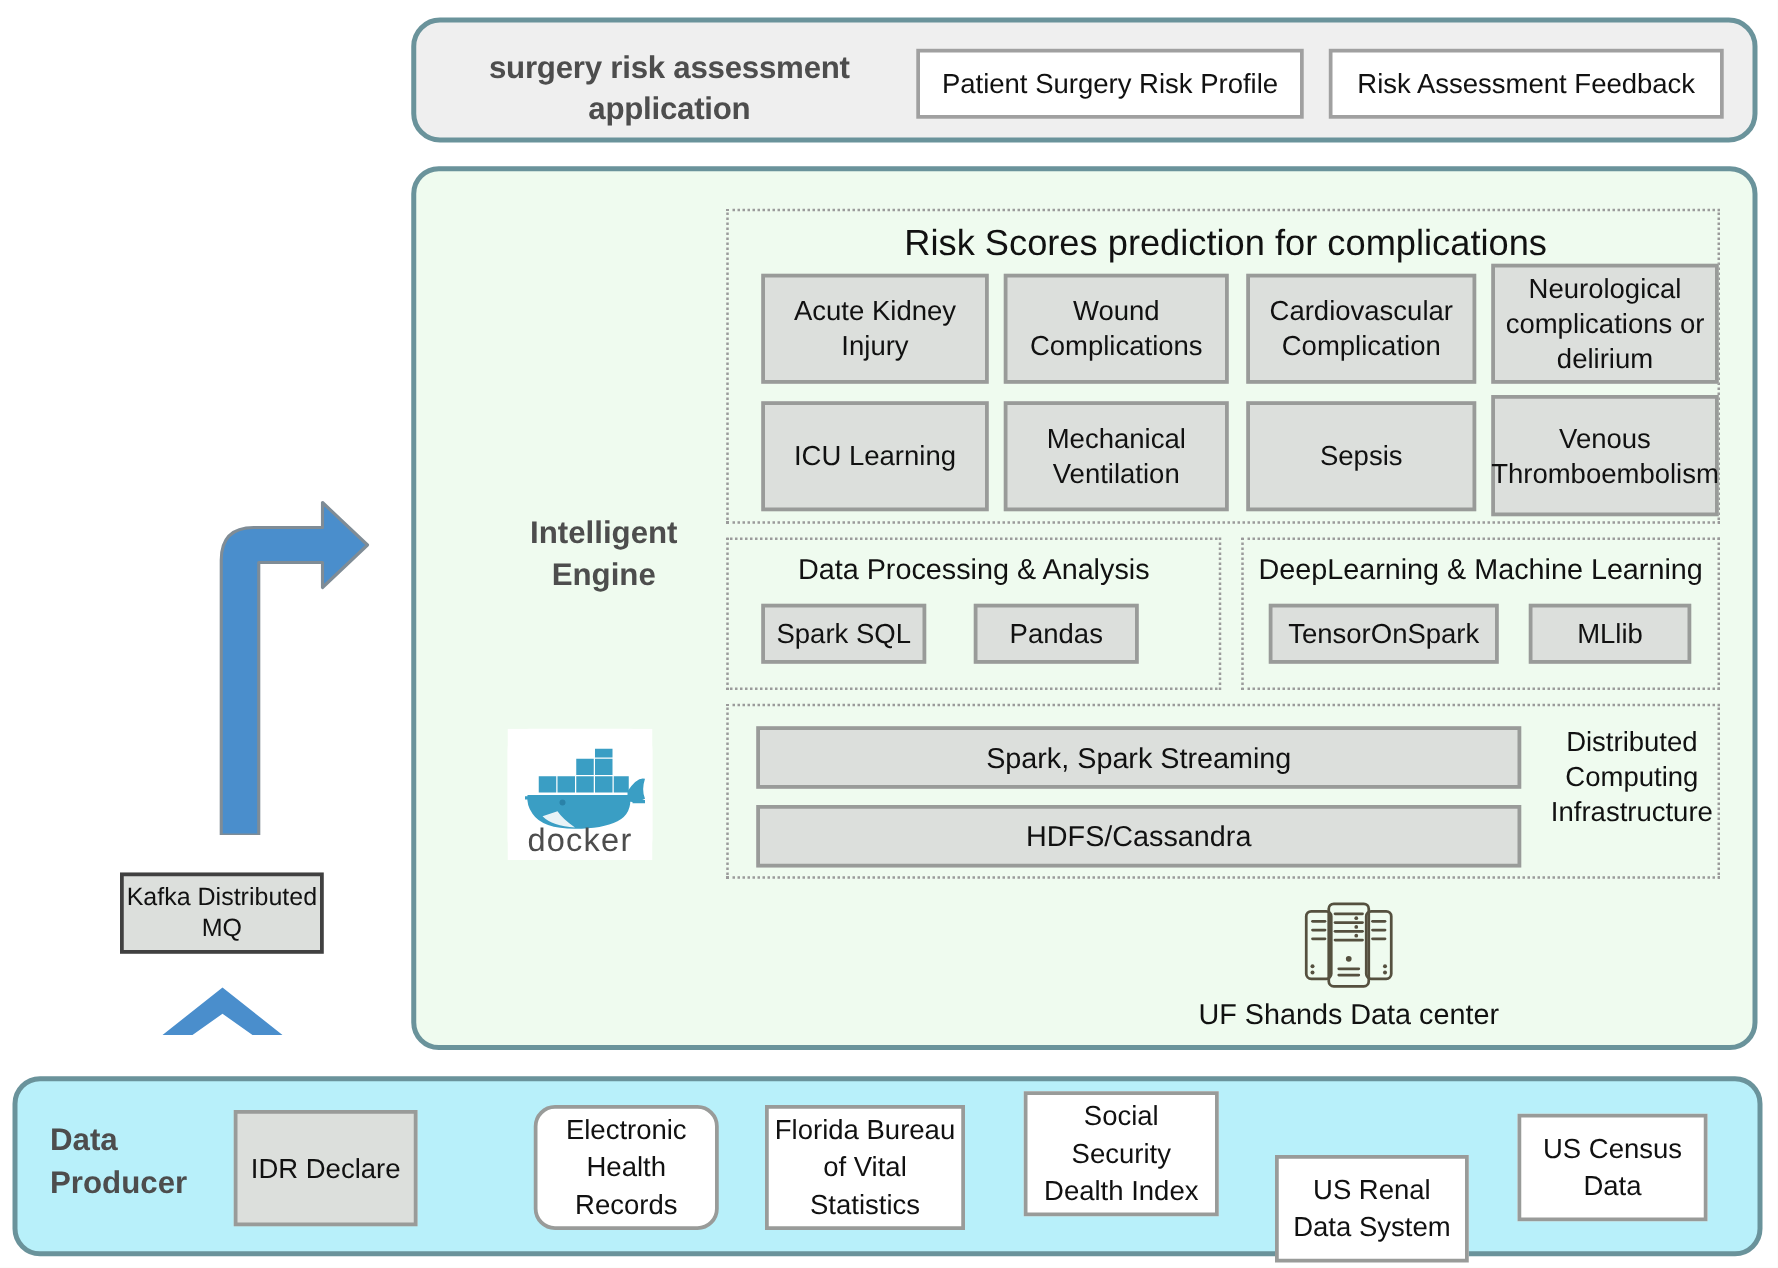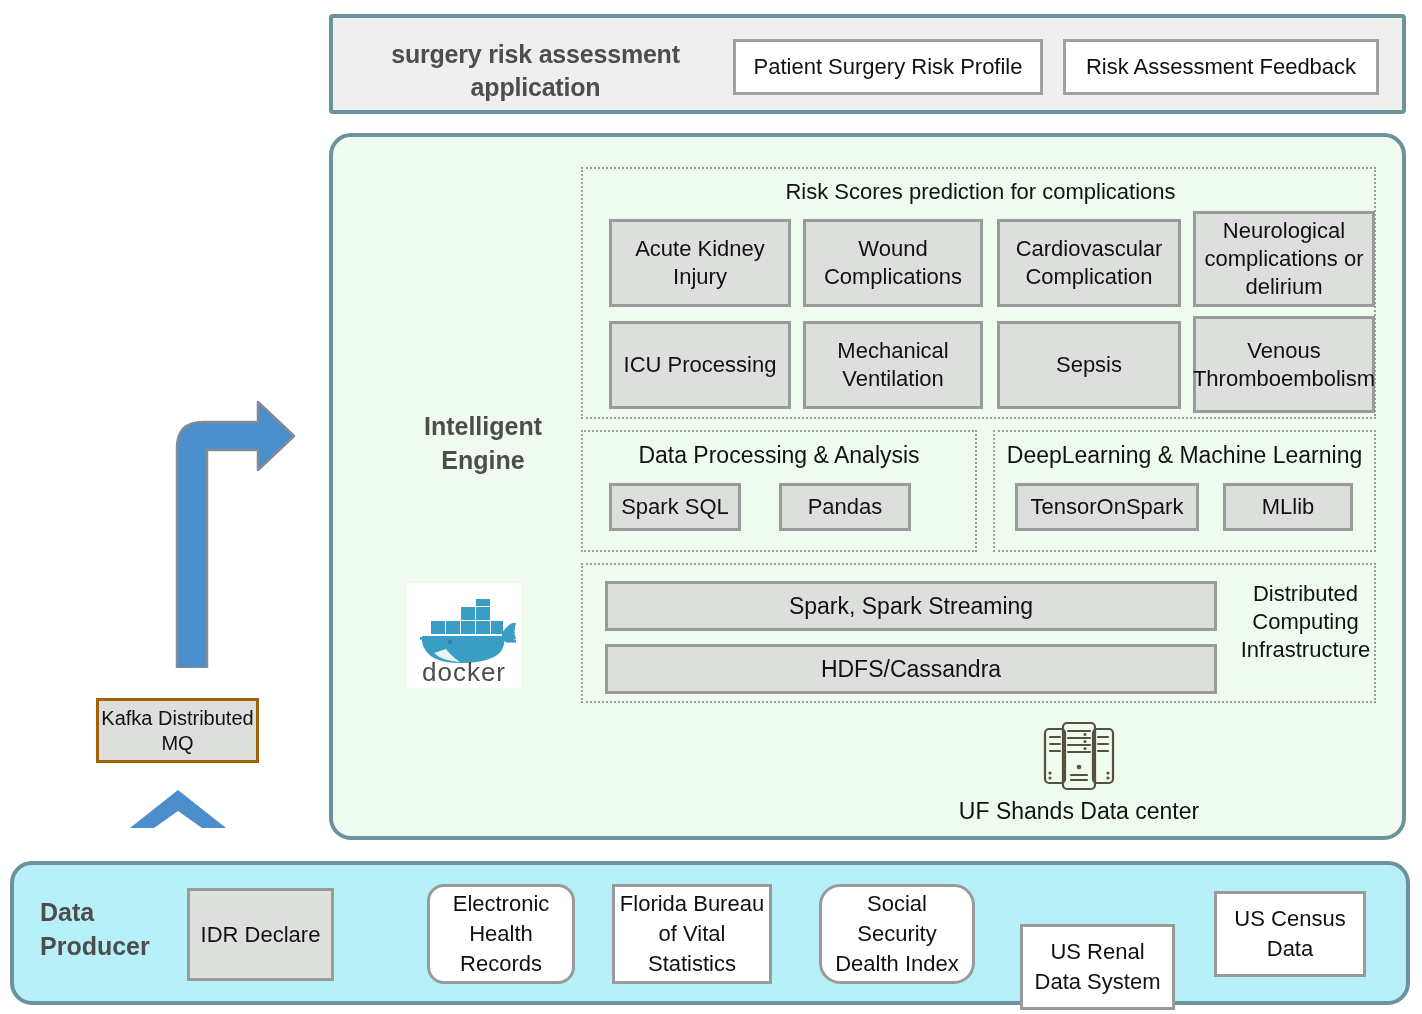--- a/index.html
+++ b/index.html
@@ -21,21 +21,21 @@
     height: 1014px;
   }
 
   
   #app-panel {
     position: absolute;
     left: 329px; top: 14px;
     width: 1077px; height: 100px;
     background: #efefef;
     border: 4px solid #6a939b;
-    border-radius: 4px;
+    border-radius: 23px;
     box-sizing: border-box;
   }
   #app-title {
     position: absolute;
     left: 30px; top: 20px;
     width: 345px;
     text-align: center;
     font-size: 25px;
     font-weight: bold;
     color: #4d4d4d;
@@ -93,21 +93,21 @@
     border: 2px dotted #9b9b9b;
     box-sizing: border-box;
     background: transparent;
   }
   #risk-section { left: 248px; top: 30px; width: 795px; height: 252px; }
   #risk-heading {
     position: absolute;
     left: 0; top: 10px;
     width: 795px;
     text-align: center;
-    font-size: 22px;
+    font-size: 29px;
     color: #111;
   }
   .risk-box {
     position: absolute;
     background: #dcdfdc;
     border: 3px solid #999b99;
     box-sizing: border-box;
     display: flex;
     align-items: center;
     justify-content: center;
@@ -193,21 +193,21 @@
     color: #111;
     margin-top: 3px;
   }
 
   
   #kafka-box {
     position: absolute;
     left: 96px; top: 698px;
     width: 163px; height: 65px;
     background: #dcdfdc;
-    border: 3px solid #a16207;
+    border: 3px solid #404040;
     box-sizing: border-box;
     display: flex;
     align-items: center;
     justify-content: center;
     text-align: center;
     font-size: 20px;
     color: #111;
     line-height: 25px;
   }
 
@@ -269,21 +269,21 @@
     align-items: center;
     justify-content: center;
     text-align: center;
     font-size: 22px;
     color: #111;
     line-height: 30px;
     padding: 2px 3px;
   }
   #source-0 { left: 413px;  top: 19px; width: 148px; height: 100px; border-radius: 17px; }
   #source-1 { left: 598px;  top: 19px; width: 160px; height: 100px; }
-  #source-2 { left: 805px;  top: 19px; width: 156px; height: 100px; border-radius: 21px; }
+  #source-2 { left: 805px;  top: 8px; width: 156px; height: 100px; }
   #source-3 { left: 1006px; top: 26px; width: 155px; height: 86px; margin-top: 33px; }
   #source-4 { left: 1200px; top: 26px; width: 152px; height: 86px; }
 </style>
 </head>
 <body>
 
 <div class="stage">
 
   <div id="app-panel">
     <div id="app-title">surgery risk assessment application</div>
@@ -323,21 +323,21 @@
         <text x="58" y="98" font-family="'Liberation Sans',sans-serif" font-size="26" fill="#4d4d4d" text-anchor="middle" letter-spacing="1">docker</text>
       </svg>
     </div>
 
     <div class="dotted" id="risk-section">
       <div id="risk-heading">Risk Scores prediction for complications</div>
       <div class="risk-box" id="risk-0">Acute Kidney Injury</div>
       <div class="risk-box" id="risk-1">Wound Complications</div>
       <div class="risk-box" id="risk-2">Cardiovascular Complication</div>
       <div class="risk-box" id="risk-3">Neurological complications or delirium</div>
-      <div class="risk-box" id="risk-4">ICU Processing</div>
+      <div class="risk-box" id="risk-4">ICU Learning</div>
       <div class="risk-box" id="risk-5">Mechanical Ventilation</div>
       <div class="risk-box" id="risk-6">Sepsis</div>
       <div class="risk-box" id="risk-7">Venous Thromboembolism</div>
     </div>
 
     <div class="dotted" id="dp-section">
       <div class="sec-heading">Data Processing &amp; Analysis</div>
       <div class="tool-box" id="tool-dp-0">Spark SQL</div>
       <div class="tool-box" id="tool-dp-1">Pandas</div>
     </div>

